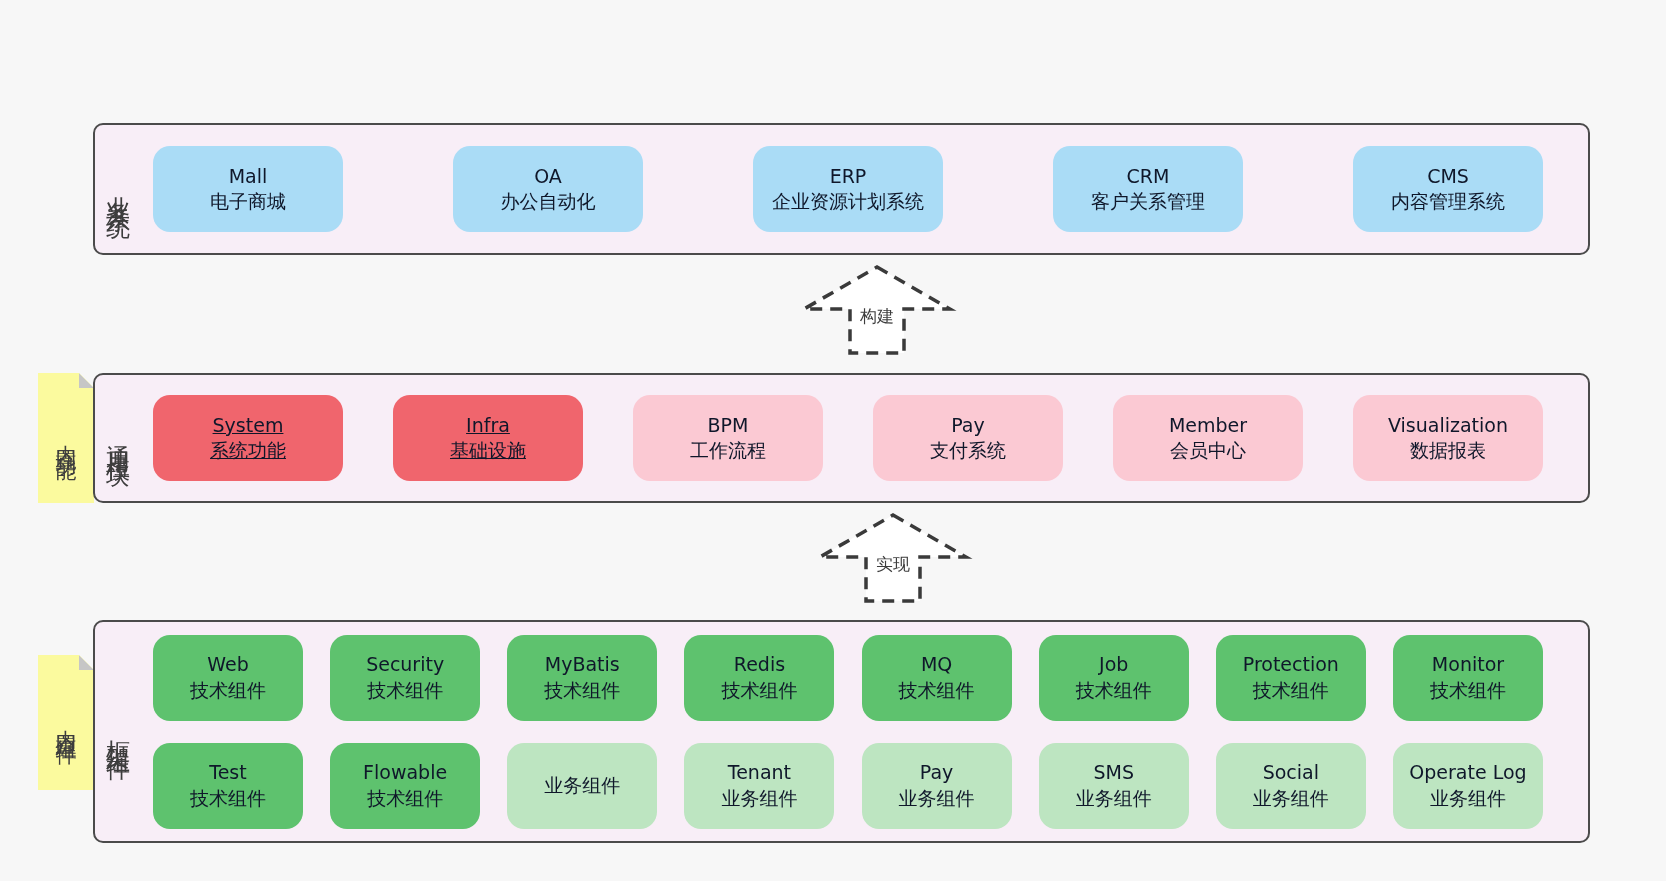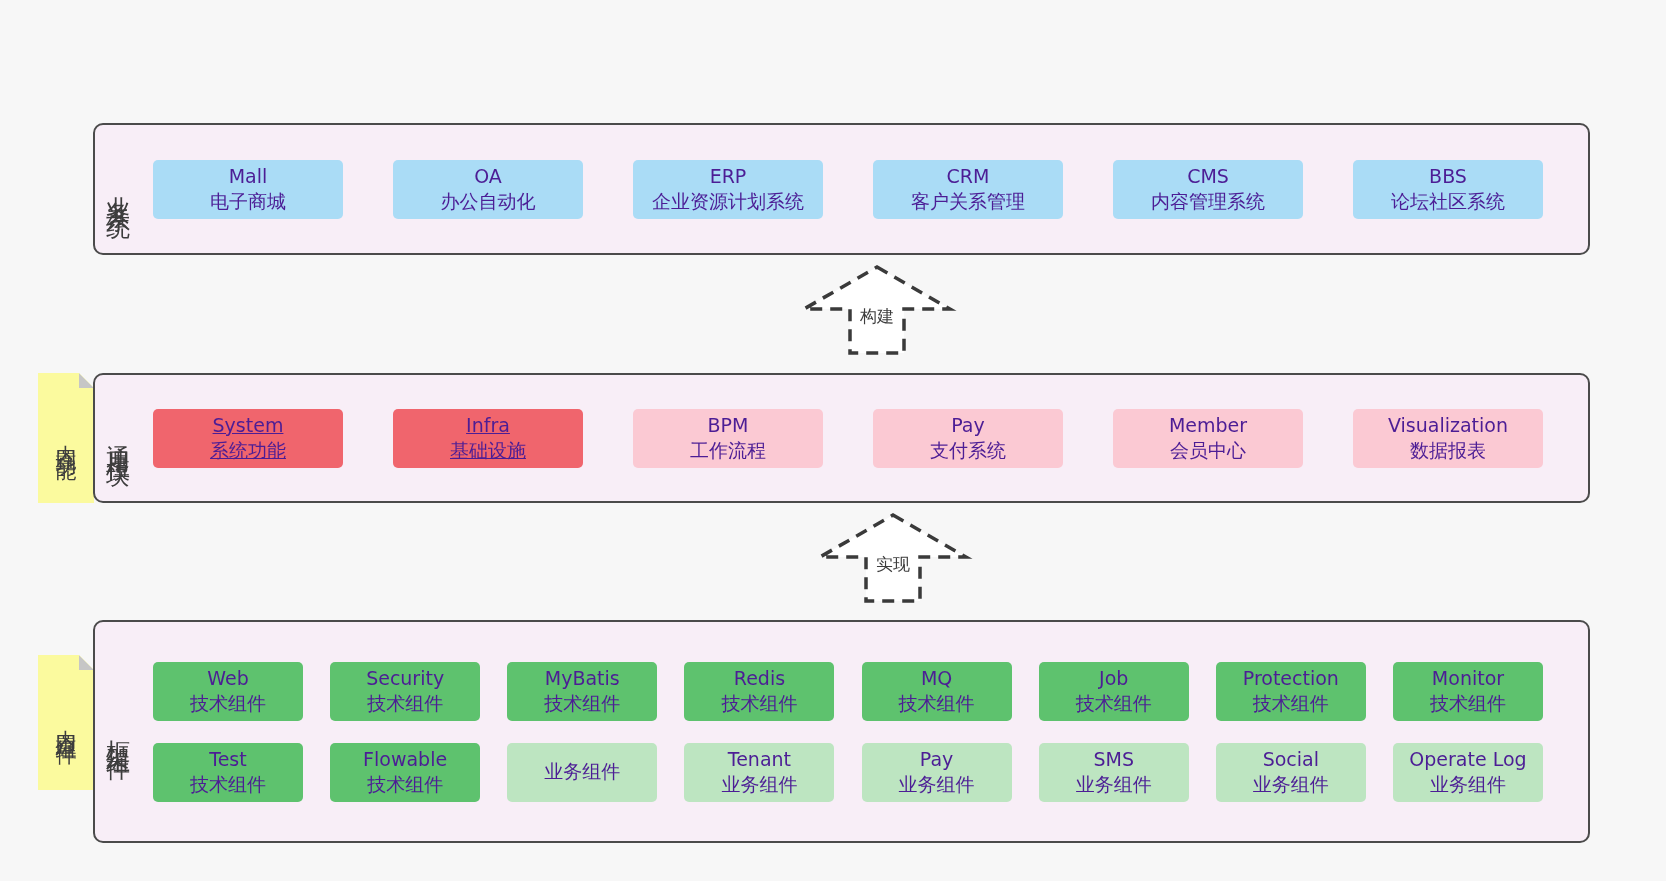--- a/index.html
+++ b/index.html
@@ -51,23 +51,23 @@
   }
   .rows{
     position:absolute;left:0;top:0;right:0;bottom:0;
     display:flex;flex-direction:column;justify-content:center;gap:22px;
     padding:0 45px 0 58px;
   }
   .box-row{display:flex;justify-content:space-between;}
 
   
   .box{
-    height:59px;border-radius:5px;
+    height:86px;border-radius:17px;
     display:flex;flex-direction:column;align-items:center;justify-content:center;
-    text-align:center;font-size:19px;line-height:1.32;color:#4c1d95;
+    text-align:center;font-size:19px;line-height:1.32;color:#0f172a;
     padding:0 4px;box-sizing:border-box;
   }
   .w-wide{width:190px;}
   .w-narrow{width:150px;}
   .v-blue{background:#aadcf6;}
   .v-red{background:#f0656d;text-decoration:underline;}
   .v-pink{background:#fbc9d3;}
   .v-green{background:#5ec26e;}
   .v-green_light{background:#bde5c1;}
 
@@ -117,24 +117,20 @@
             <div class="box-subtitle">企业资源计划系统</div>
           </div>
           <div class="box w-wide v-blue">
             <div class="box-name">CRM</div>
             <div class="box-subtitle">客户关系管理</div>
           </div>
           <div class="box w-wide v-blue">
             <div class="box-name">CMS</div>
             <div class="box-subtitle">内容管理系统</div>
           </div>
-          <div class="box w-wide v-blue">
-            <div class="box-name">BBS</div>
-            <div class="box-subtitle">论坛社区系统</div>
-          </div>
         </div>
       </div>
   </section>
 
   <div class="arrow arrow-1">
     <svg viewBox="0 0 154 92">
       <polygon points="77,3 150,45 104,45 104,89 50,89 50,45 4,45"></polygon>
     </svg>
     <span class="arrow-label">构建</span>
   </div>

